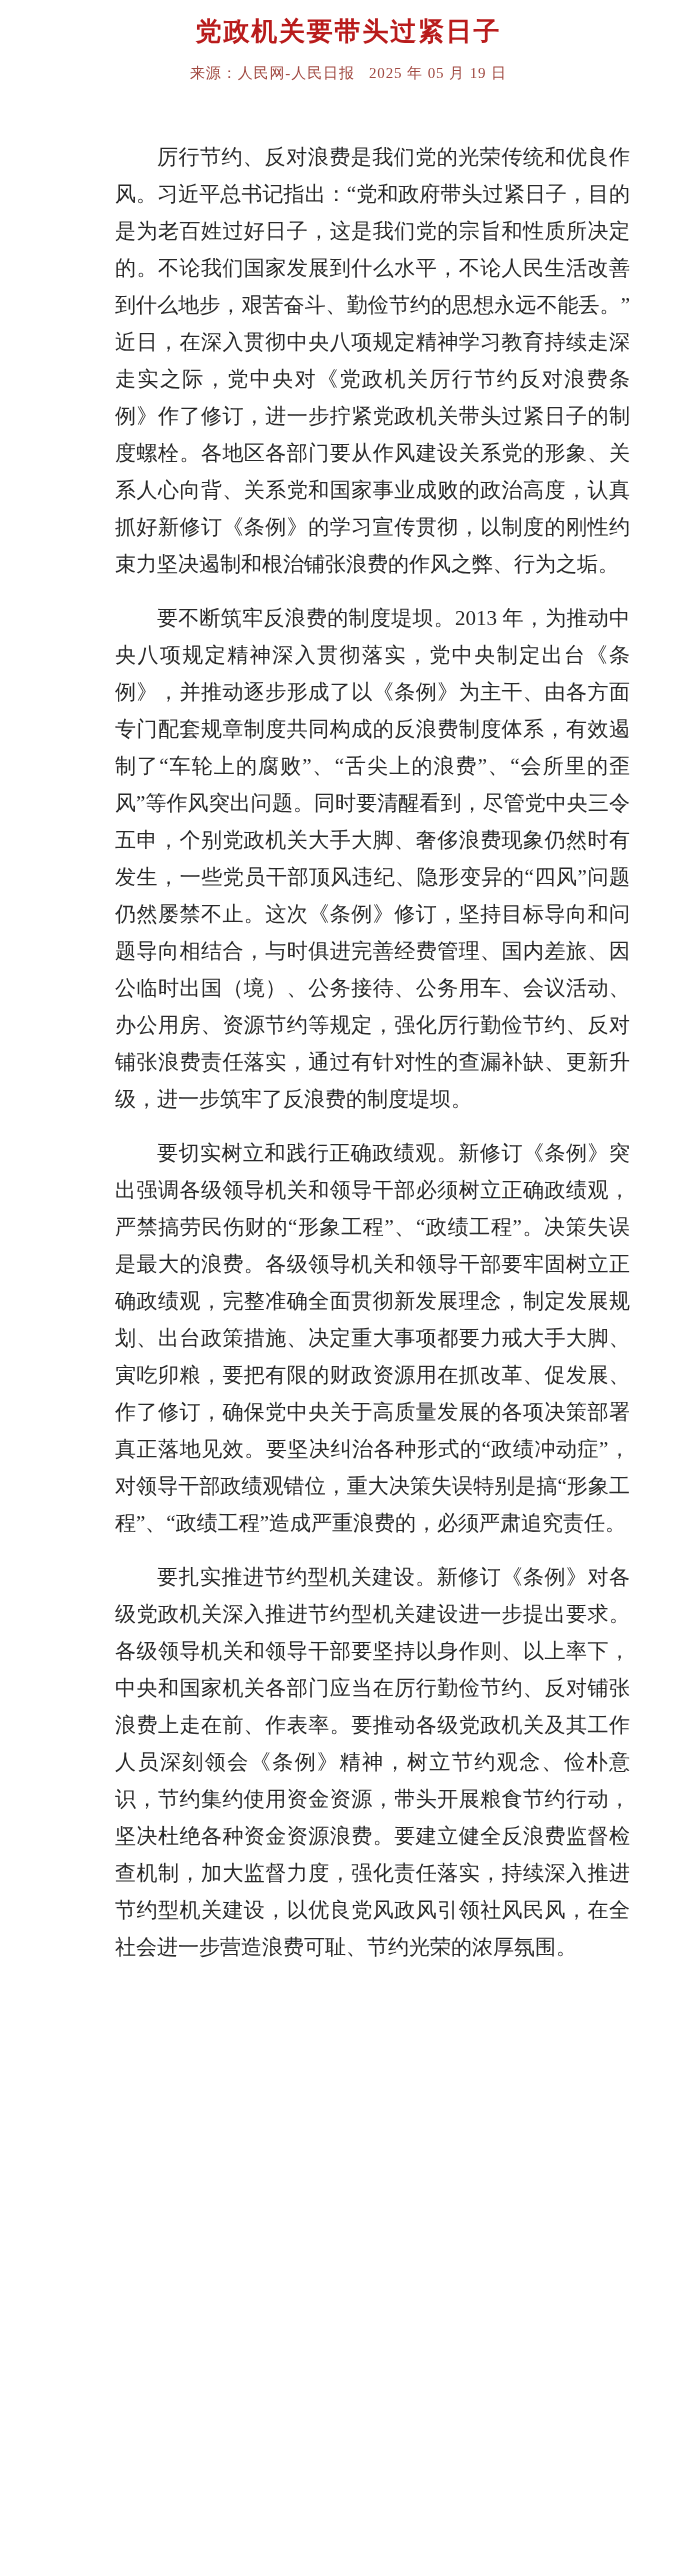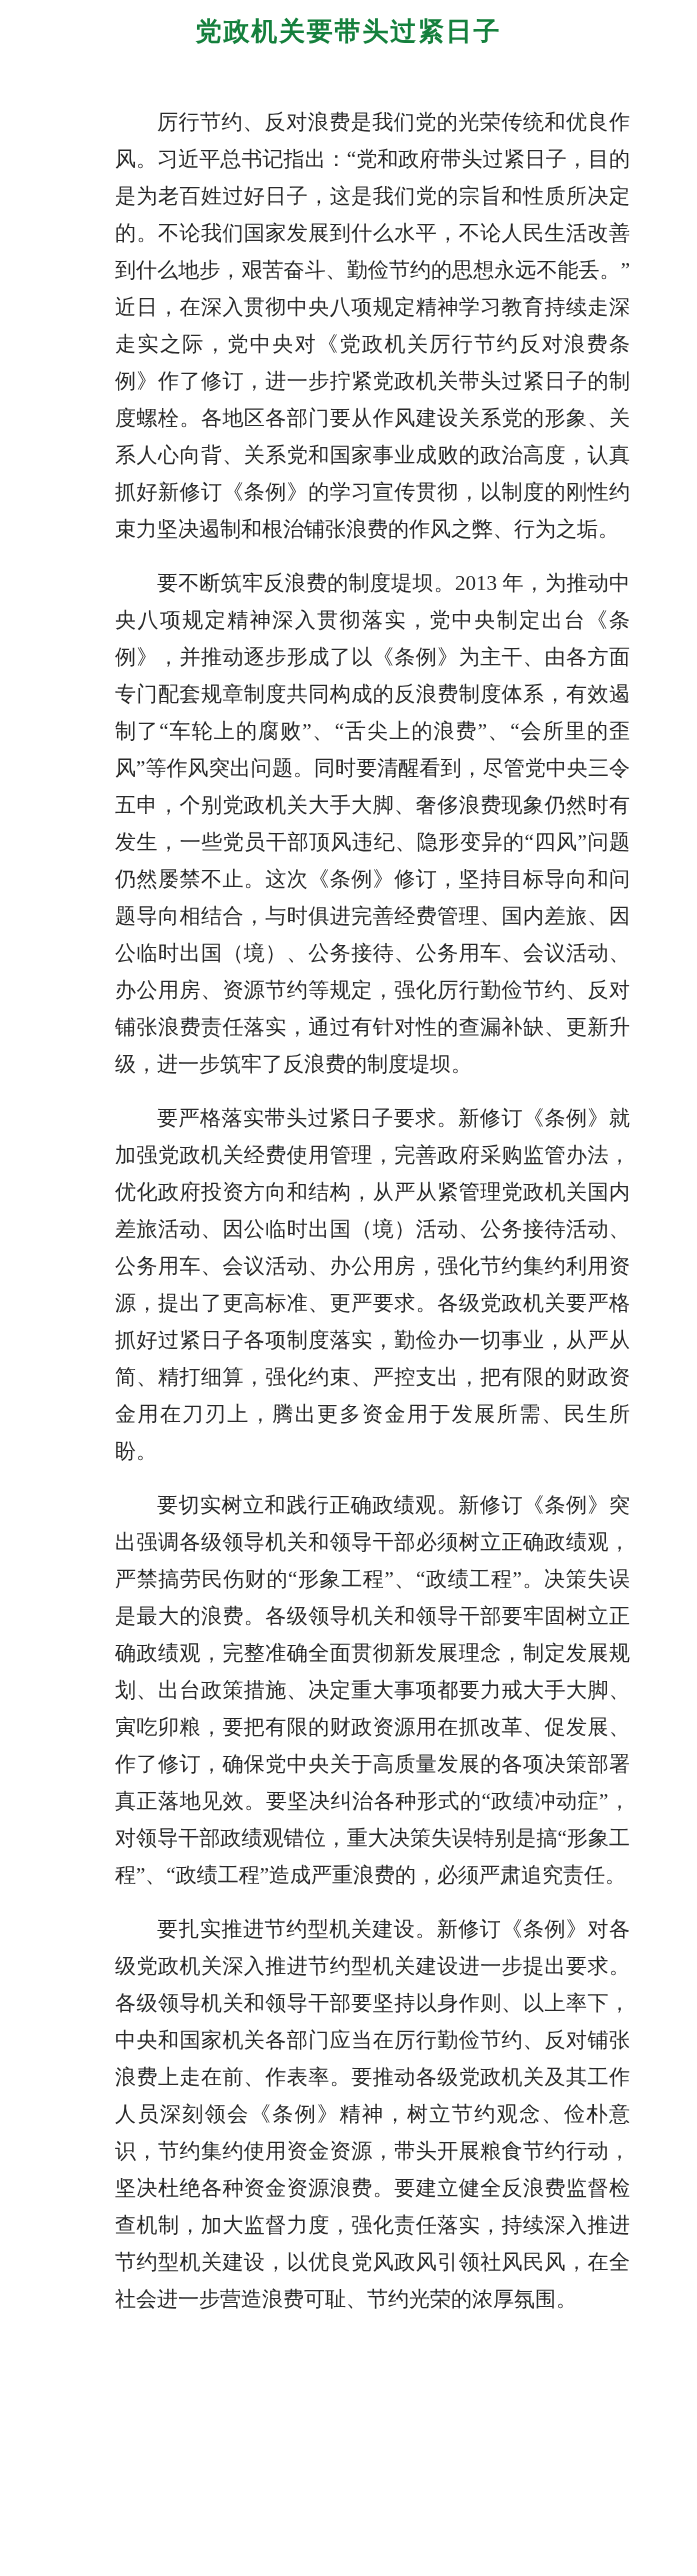--- a/index.html
+++ b/index.html
@@ -21,21 +21,21 @@
     box-sizing: border-box;
     padding-top: 10.6px;
   }
   .title {
     margin: 0;
     padding-top: 3.5px;
     text-align: center;
     font-size: 26px;
     font-weight: 700;
     letter-spacing: 1.8px;
-    color: #15803d;
+    color: #b91c1c;
     line-height: 35px;
   }
   .meta {
     margin-top: 14px;
     text-align: center;
     font-size: 15px;
     letter-spacing: 0.9px;
     color: var(--source-color, #a14a42);
     line-height: 21px;
   }
@@ -56,23 +56,25 @@
     text-indent: 2em;
   }
 </style>
 </head>
 <body>
 
 <div class="page">
 
   <h1 class="title">党政机关要带头过紧日子</h1>
 
+  <div class="meta">
+    <span>来源：</span><span>人民网-人民日报</span><span class="date">2025 年 05 月 19 日</span>
+  </div>
 
   <div class="body-text">
       <p class="para">厉行节约、反对浪费是我们党的光荣传统和优良作风。习近平总书记指出：“党和政府带头过紧日子，目的是为老百姓过好日子，这是我们党的宗旨和性质所决定的。不论我们国家发展到什么水平，不论人民生活改善到什么地步，艰苦奋斗、勤俭节约的思想永远不能丢。”近日，在深入贯彻中央八项规定精神学习教育持续走深走实之际，党中央对《党政机关厉行节约反对浪费条例》作了修订，进一步拧紧党政机关带头过紧日子的制度螺栓。各地区各部门要从作风建设关系党的形象、关系人心向背、关系党和国家事业成败的政治高度，认真抓好新修订《条例》的学习宣传贯彻，以制度的刚性约束力坚决遏制和根治铺张浪费的作风之弊、行为之垢。</p>
       <p class="para">要不断筑牢反浪费的制度堤坝。2013 年，为推动中央八项规定精神深入贯彻落实，党中央制定出台《条例》，并推动逐步形成了以《条例》为主干、由各方面专门配套规章制度共同构成的反浪费制度体系，有效遏制了“车轮上的腐败”、“舌尖上的浪费”、“会所里的歪风”等作风突出问题。同时要清醒看到，尽管党中央三令五申，个别党政机关大手大脚、奢侈浪费现象仍然时有发生，一些党员干部顶风违纪、隐形变异的“四风”问题仍然屡禁不止。这次《条例》修订，坚持目标导向和问题导向相结合，与时俱进完善经费管理、国内差旅、因公临时出国（境）、公务接待、公务用车、会议活动、办公用房、资源节约等规定，强化厉行勤俭节约、反对铺张浪费责任落实，通过有针对性的查漏补缺、更新升级，进一步筑牢了反浪费的制度堤坝。</p>
-      <p class="para">要严格落实带头过紧日子要求。新修订《条例》就加强党政机关经费使用管理，完善政府采购监管办法，优化政府投资方向和结构，从严从紧管理党政机关国内差旅活动、因公临时出国（境）活动、公务接待活动、公务用车、会议活动、办公用房，强化节约集约利用资源，提出了更高标准、更严要求。各级党政机关要严格抓好过紧日子各项制度落实，勤俭办一切事业，从严从简、精打细算，强化约束、严控支出，把有限的财政资金用在刀刃上，腾出更多资金用于发展所需、民生所盼。</p>
       <p class="para">要切实树立和践行正确政绩观。新修订《条例》突出强调各级领导机关和领导干部必须树立正确政绩观，严禁搞劳民伤财的“形象工程”、“政绩工程”。决策失误是最大的浪费。各级领导机关和领导干部要牢固树立正确政绩观，完整准确全面贯彻新发展理念，制定发展规划、出台政策措施、决定重大事项都要力戒大手大脚、寅吃卯粮，要把有限的财政资源用在抓改革、促发展、作了修订，确保党中央关于高质量发展的各项决策部署真正落地见效。要坚决纠治各种形式的“政绩冲动症”，对领导干部政绩观错位，重大决策失误特别是搞“形象工程”、“政绩工程”造成严重浪费的，必须严肃追究责任。</p>
       <p class="para">要扎实推进节约型机关建设。新修订《条例》对各级党政机关深入推进节约型机关建设进一步提出要求。各级领导机关和领导干部要坚持以身作则、以上率下，中央和国家机关各部门应当在厉行勤俭节约、反对铺张浪费上走在前、作表率。要推动各级党政机关及其工作人员深刻领会《条例》精神，树立节约观念、俭朴意识，节约集约使用资金资源，带头开展粮食节约行动，坚决杜绝各种资金资源浪费。要建立健全反浪费监督检查机制，加大监督力度，强化责任落实，持续深入推进节约型机关建设，以优良党风政风引领社风民风，在全社会进一步营造浪费可耻、节约光荣的浓厚氛围。</p>
     </div>
 
 </div>
 
 
 </body></html>

